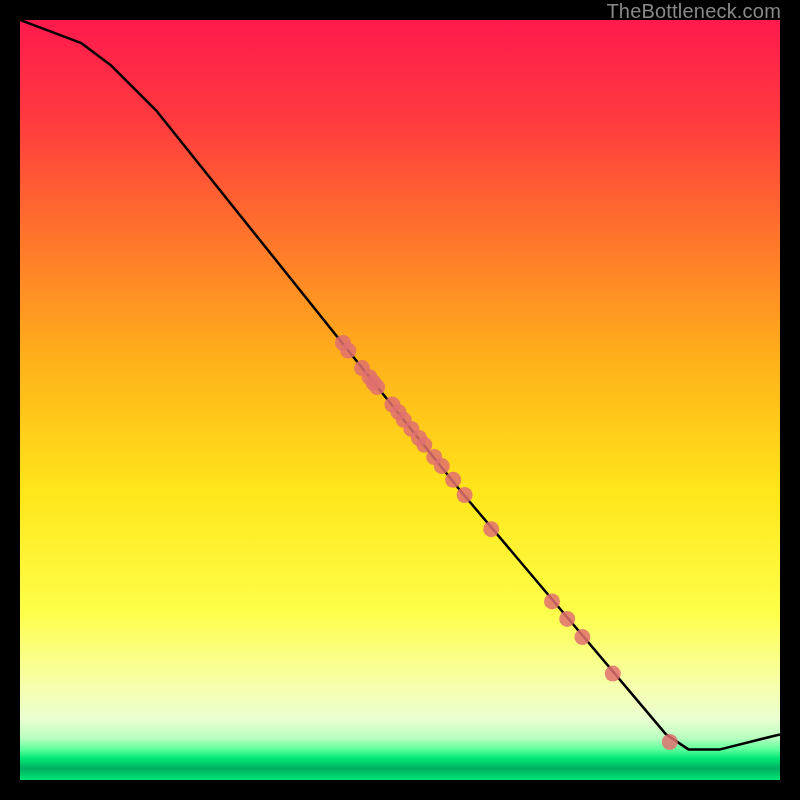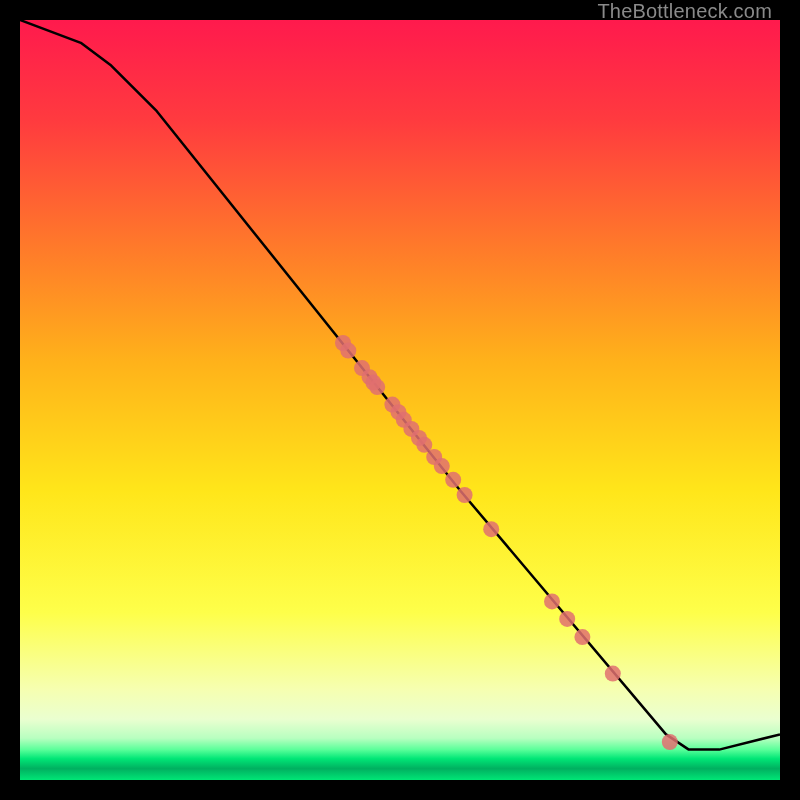--- a/index.html
+++ b/index.html
@@ -33,21 +33,21 @@
   .overlay {
     position: absolute;
     left: 0;
     top: 0;
     width: 760px;
     height: 760px;
   }
   .watermark {
     position: absolute;
     top: 0;
-    right: 28px;
+    right: 19px;
     font-family: Arial, Helvetica, sans-serif;
     font-size: 20px;
     font-weight: 500;
     color: #8a8a8a;
     letter-spacing: 0.2px;
   }
 </style>
 </head>
 <body>
 

